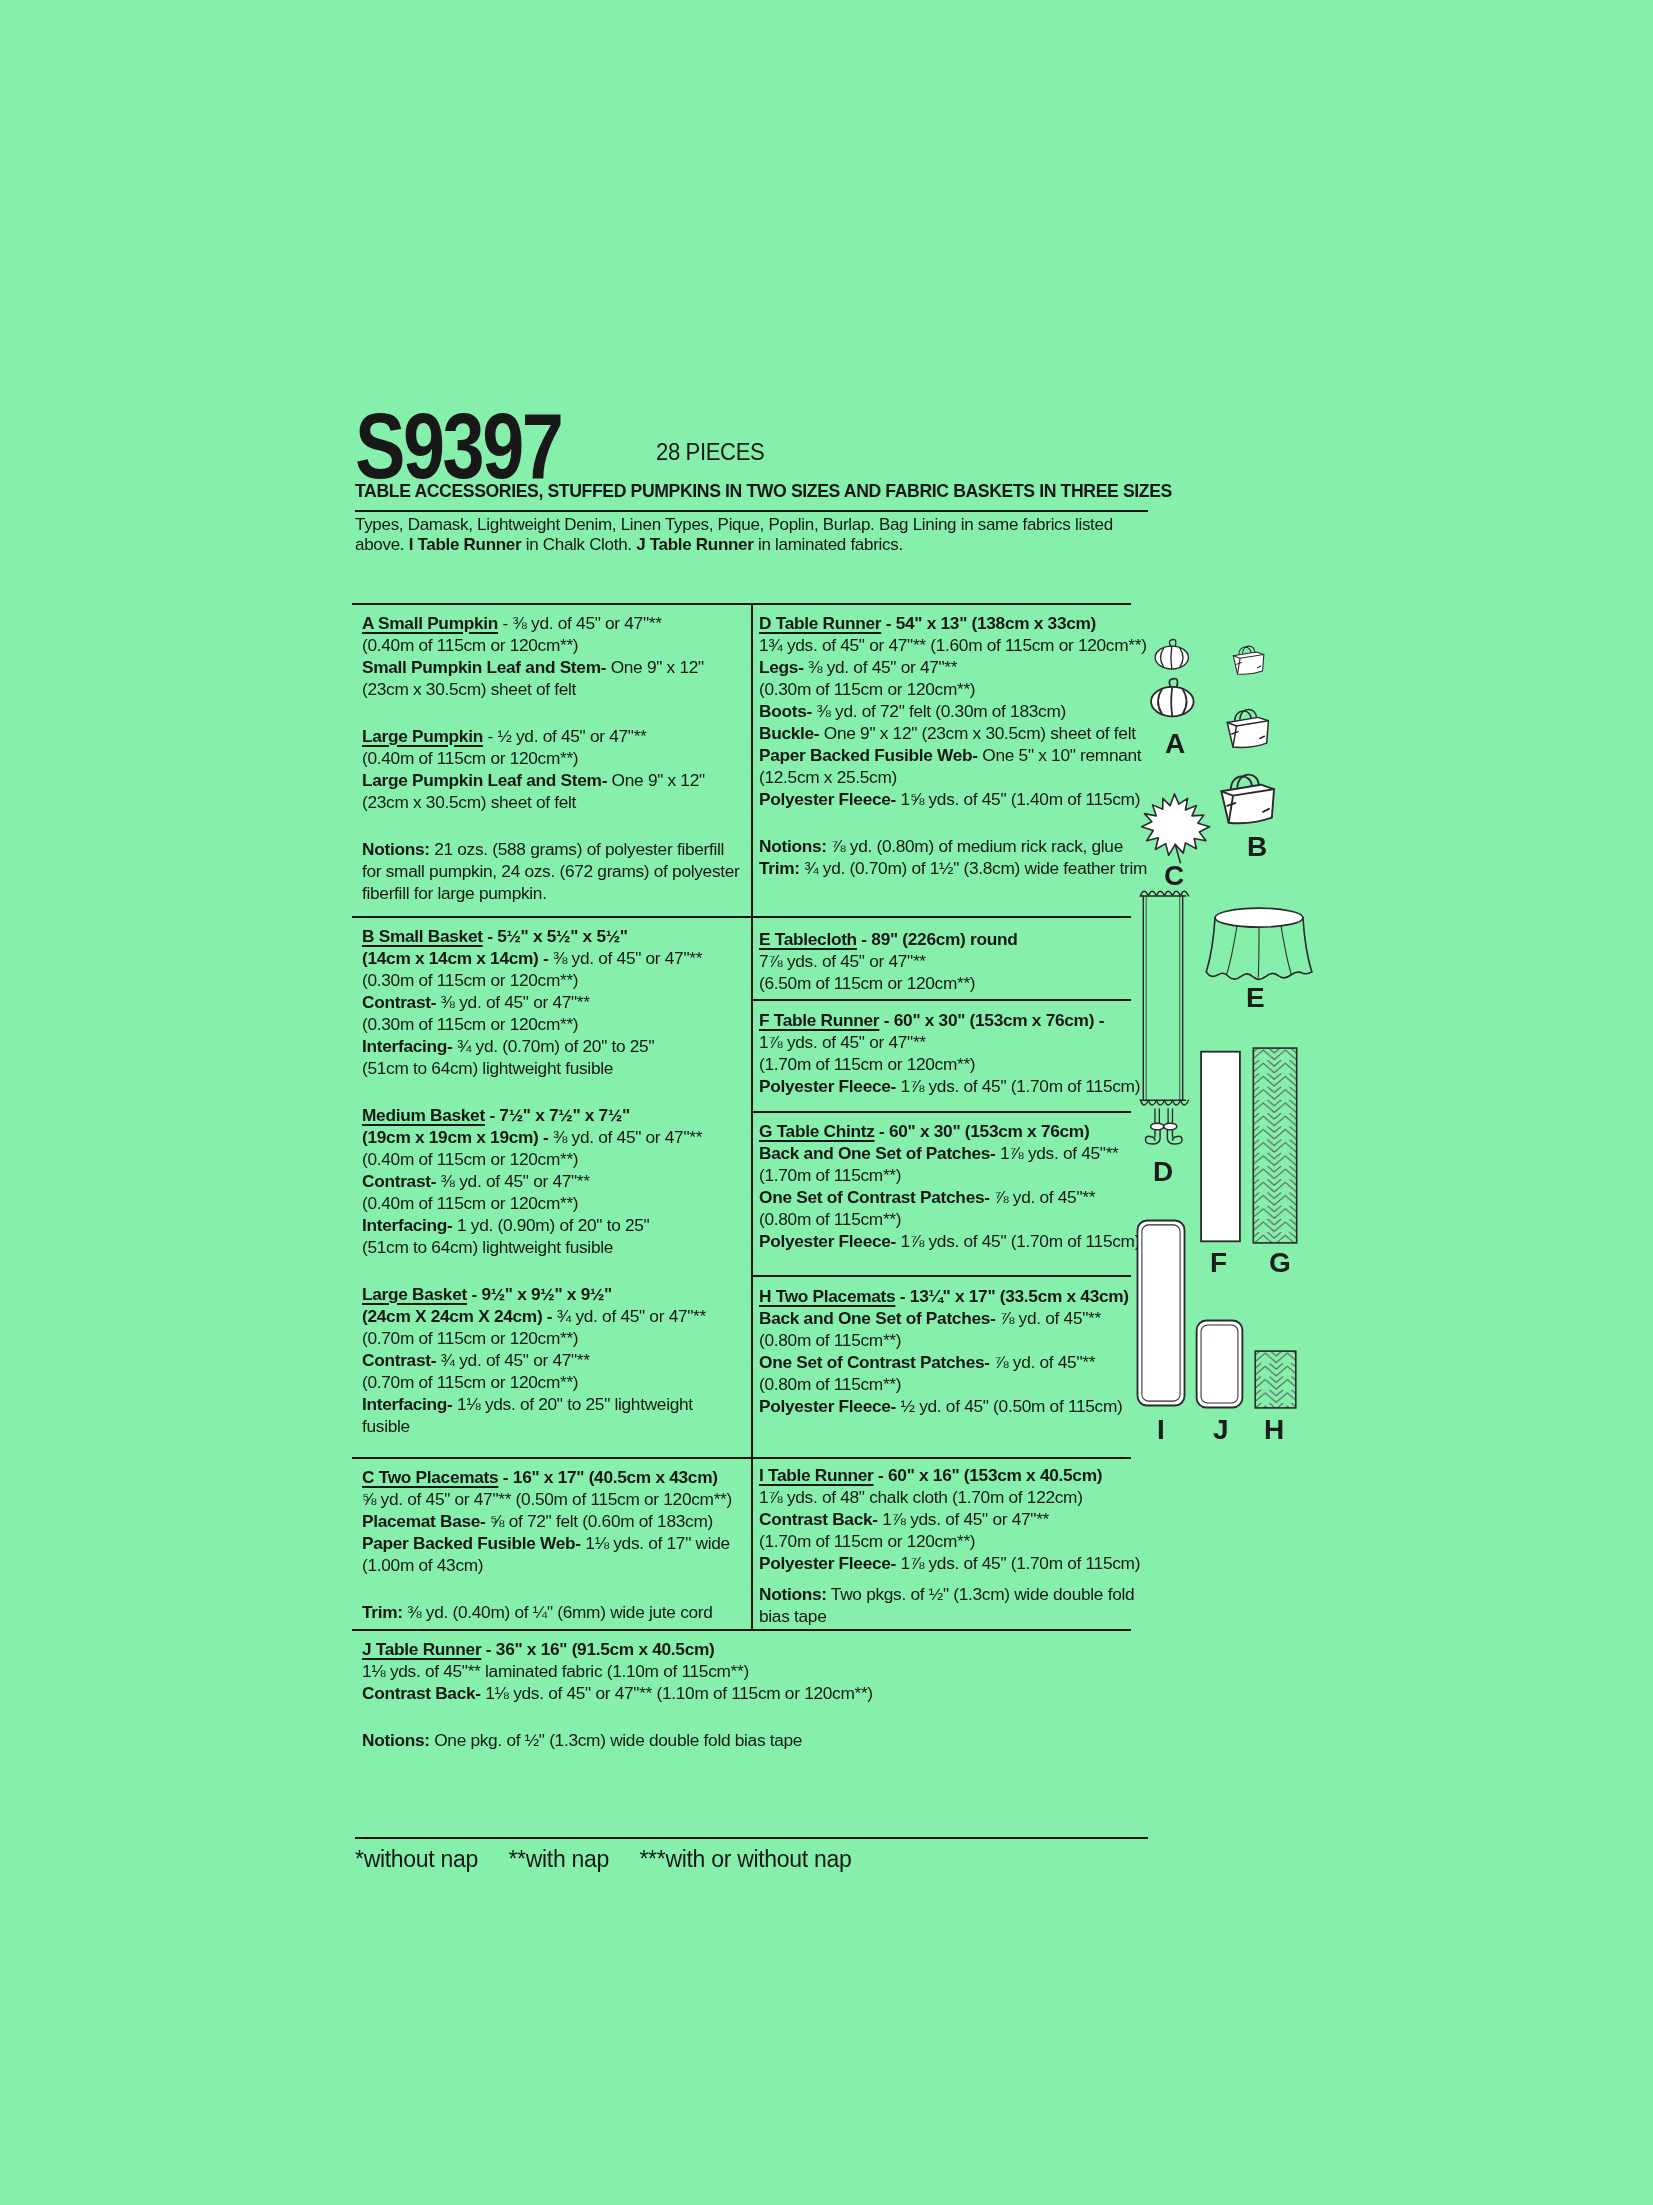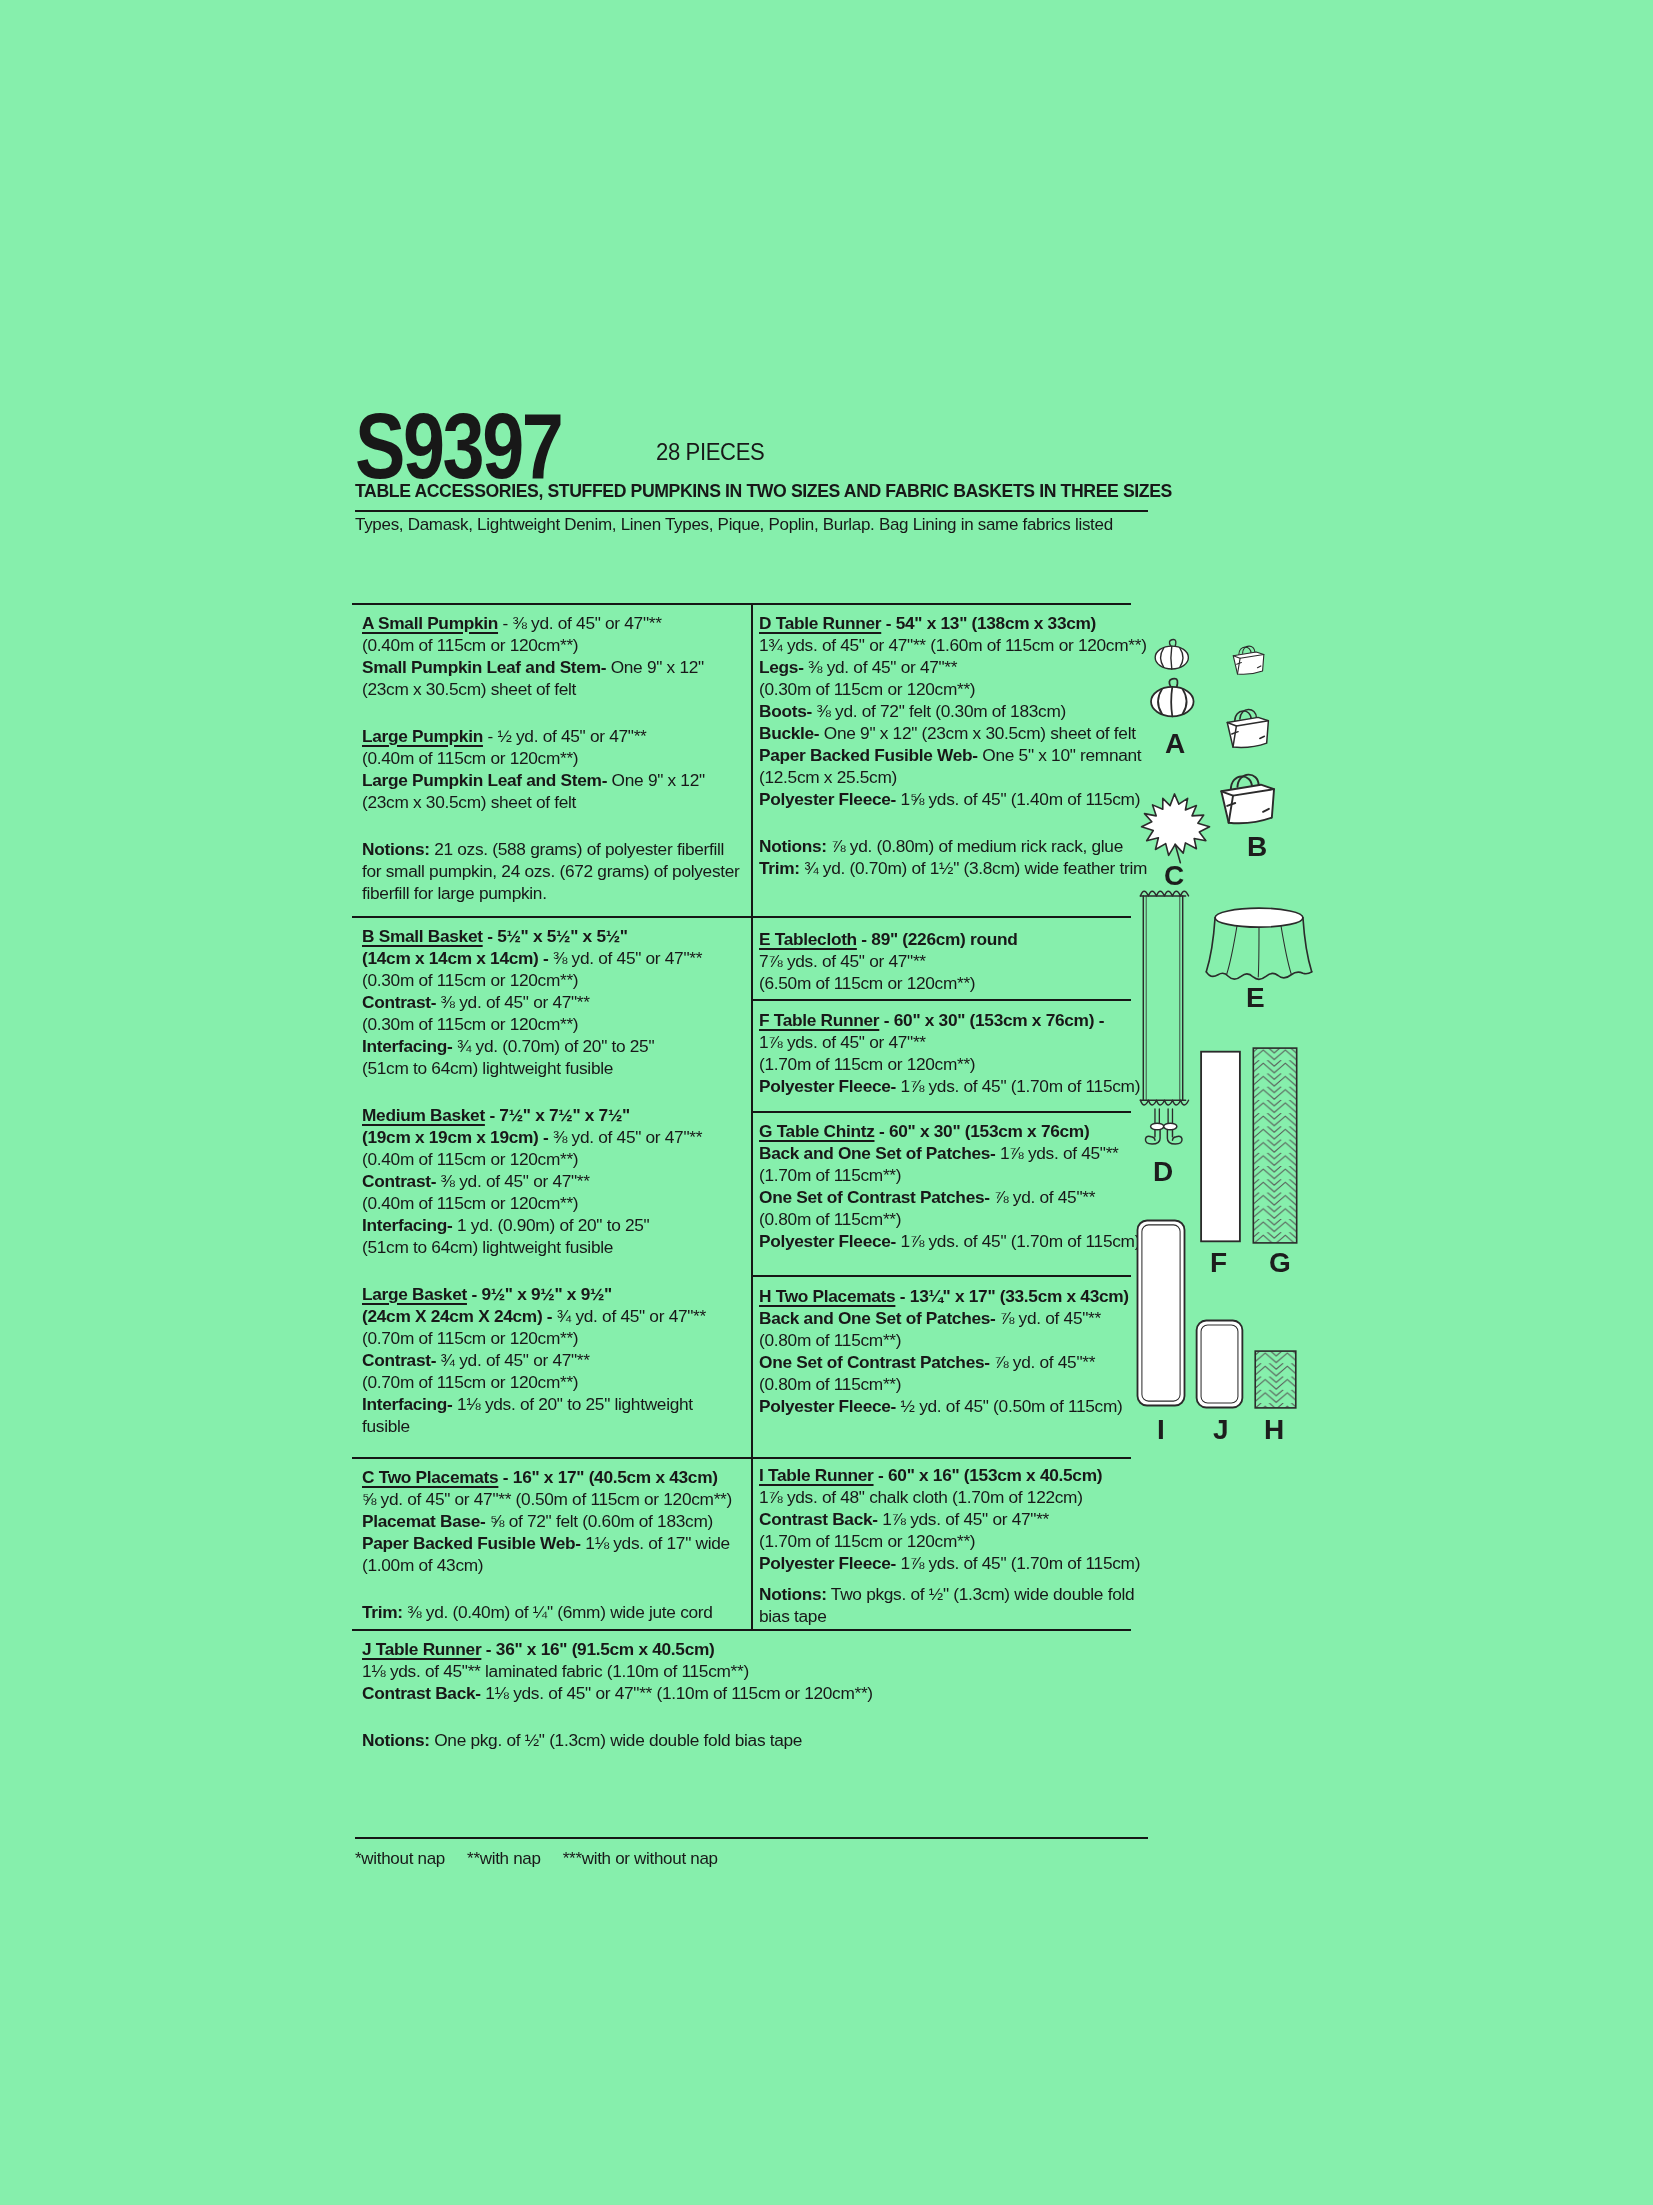--- a/index.html
+++ b/index.html
@@ -13,21 +13,21 @@
   #sheet-title{position:absolute;left:355px;top:481px;font-size:18px;font-weight:700;
       letter-spacing:-0.4px;white-space:nowrap;transform:scaleX(0.98);transform-origin:left top;}
   
   .cell{position:absolute;}
   .tl{white-space:nowrap;height:22px;line-height:22px;font-size:17.3px;letter-spacing:-0.3px;}
   .tl.blank{height:25px;}
   .tl .b{font-weight:700;}
   .tl .u{text-decoration:underline;text-decoration-thickness:1.5px;text-underline-offset:2.9px;}
   #fabrics-paragraph .tl{height:20px;line-height:20px;font-size:17px;}
   #cell-i .tl.blank{height:8.8px;}
-  #footnote-row .tl{font-size:17px;}
+  #footnote-row .tl{font-size:23px;}
   
   .rule{position:absolute;background:#161616;}
   
   .figlabel{position:absolute;font-size:28px;font-weight:700;color:#1d1d1d;}
   svg.fig{position:absolute;overflow:visible;}
 </style>
 </head>
 <body>
 
 <div id="page">
@@ -55,20 +55,21 @@
       </g>
     </defs>
   </svg>
 
   <div id="pattern-number">S9397</div>
   <div id="pieces-count">28 PIECES</div>
   <div id="sheet-title">TABLE ACCESSORIES, STUFFED PUMPKINS IN TWO SIZES AND FABRIC BASKETS IN THREE SIZES</div>
   <div class="rule" style="left:355px;top:510px;width:793px;height:1.5px"></div>
   <div id="fabrics-paragraph" class="cell" style="left:355px;top:515px;width:798px">
       <div class="tl"><span>Types, Damask, Lightweight Denim, Linen Types, Pique, Poplin, Burlap. Bag Lining in same fabrics listed</span></div>
+      <div class="tl"><span>above. </span><span class="b">I Table Runner</span><span> in Chalk Cloth. </span><span class="b">J Table Runner</span><span> in laminated fabrics.</span></div>
     </div>
 
   <div class="rule" style="left:352px;top:603px;width:779px;height:2.2px"></div>
   <div class="rule" style="left:352px;top:916px;width:779px;height:2.2px"></div>
   <div class="rule" style="left:352px;top:1457px;width:779px;height:2.2px"></div>
   <div class="rule" style="left:352px;top:1629px;width:779px;height:2.2px"></div>
   <div class="rule" style="left:751px;top:999px;width:380px;height:2.2px"></div>
   <div class="rule" style="left:751px;top:1111px;width:380px;height:2.2px"></div>
   <div class="rule" style="left:751px;top:1275px;width:380px;height:2.2px"></div>
   <div class="rule" style="left:751px;top:603px;width:2.2px;height:1028px"></div>

